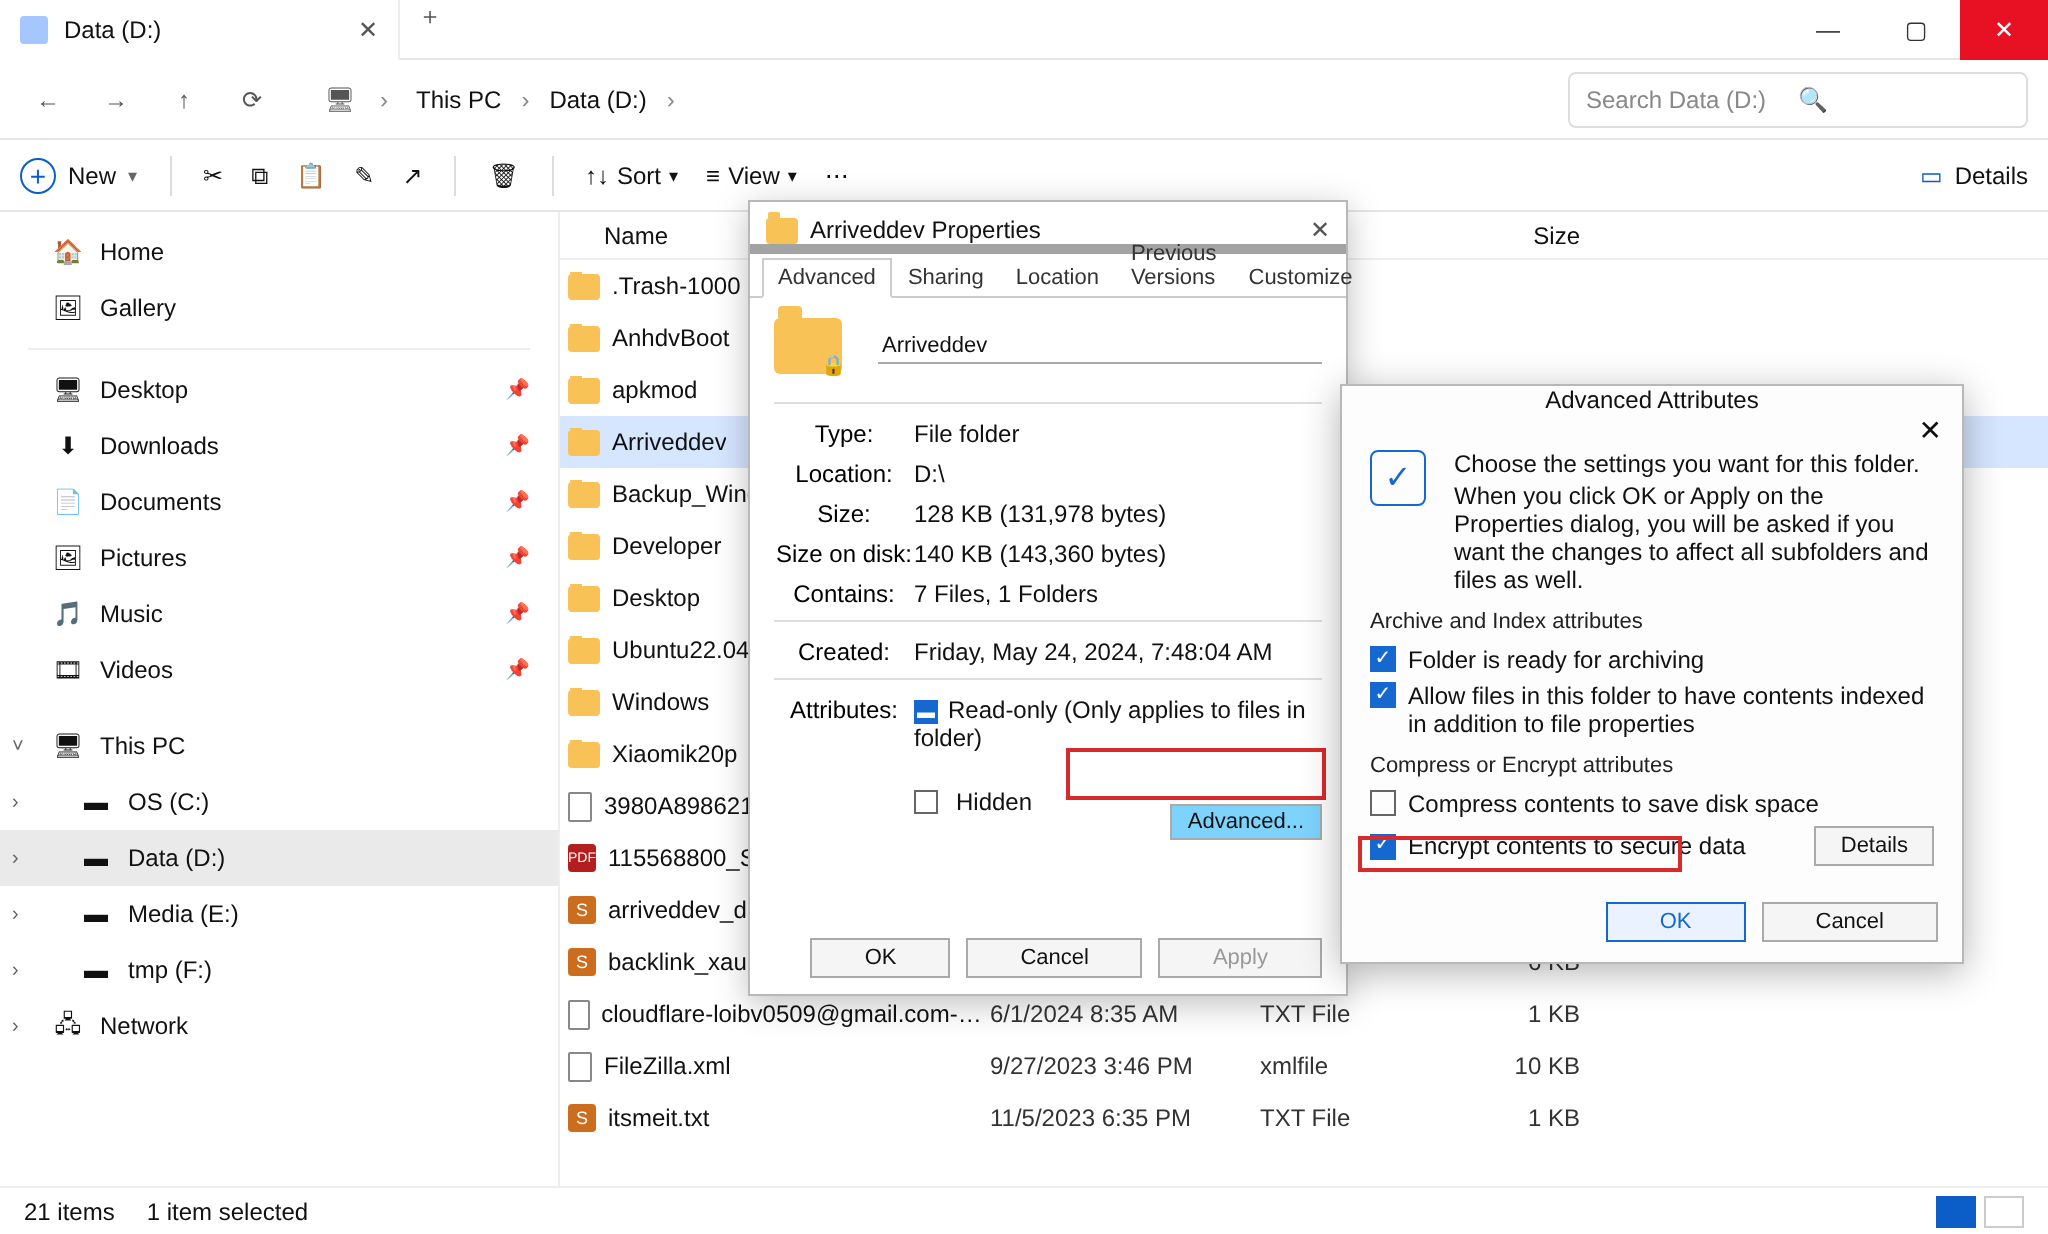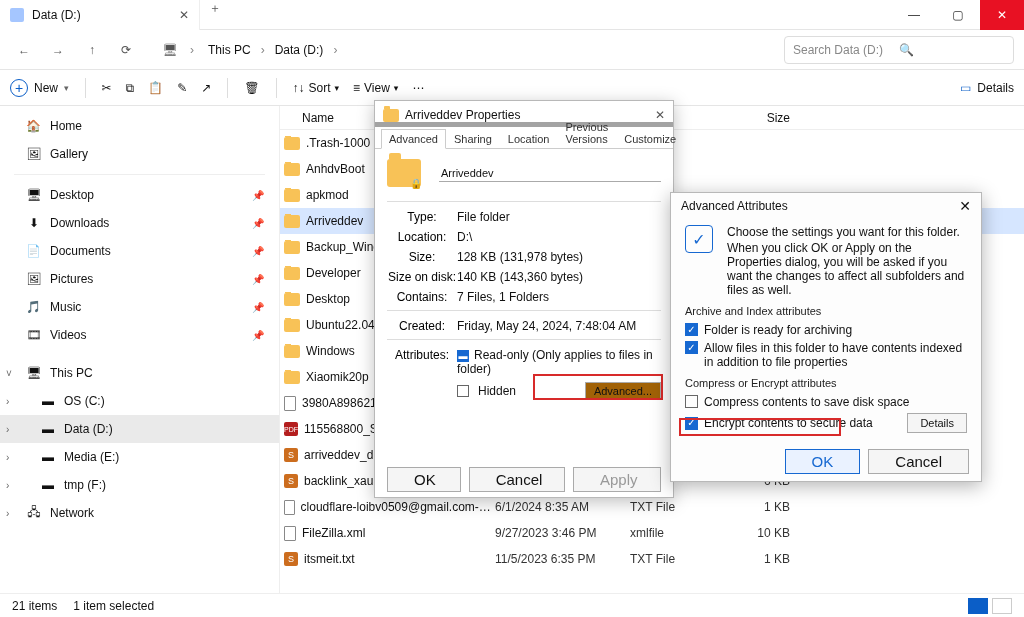--- a/index.html
+++ b/index.html
@@ -69,28 +69,28 @@
 .props-body{ flex:1; padding:10px 12px; font-size:11px; }
 .props-body .line{ display:flex; align-items:center; margin-bottom:6px; }
 .props-body .lbl{ width:70px; color:#000000;text-align:center; }
 .props-body input.fname{ flex:1; border:none; border-bottom:1px solid #aaa; padding:2px 2px; font-size:11px;}
 .big-folder{ width:34px; height:28px; background:#f8c257; border-radius:3px; position:relative; margin-right:18px;}
 .big-folder::before{ content:""; position:absolute; top:-6px; left:2px; width:12px; height:6px; background:#f8c257; border-radius:2px 2px 0 0;}
 .big-folder::after{ content:"🔒"; position:absolute; right:-2px; bottom:-2px; font-size:10px; }
 .hr{ height:1px; background:#ddd; margin:6px 0 8px; }
 .cb{ width:12px; height:12px; border:1px solid #666; margin-right:5px; display:inline-flex; align-items:center; justify-content:center; font-size:9px; vertical-align:middle; }
 .cb.filled{ background:#1668d1; border-color:#1668d1; color:#fff;}
-.advbtn{ display:inline-block; border:1px solid #aaa; padding:2px 8px; font-size:11px; background:#a16207; }
+.advbtn{ display:inline-block; border:1px solid #aaa; padding:2px 8px; font-size:11px; background:#7dd3fc;margin-top:20px; }
 .redbox{ position:absolute; border:2px solid #d82a2a; pointer-events:none; }
 .props-btns{ height:36px; display:flex; align-items:center; justify-content:flex-end; gap:8px; padding:0 12px; }
-.btn{ min-width:62px; padding:3px 26px; border:1px solid #aaa; background:#f5f5f5; font-size:15px; text-align:center; }
+.btn{ min-width:62px; padding:3px 26px; border:1px solid #aaa; background:#f5f5f5; font-size:11px; text-align:center; }
 
 
 .adv{ position:absolute; left:670px; top:192px; width:312px; height:290px; background:#fdfdfd; border:1px solid #b8b8b8; box-shadow:0 4px 18px rgba(0,0,0,0.3); display:flex; flex-direction:column;}
-.adv-title{ height:26px; display:flex; align-items:center; padding:0 10px; font-size:12px; }
+.adv-title{ height:26px; display:flex; align-items:center; padding:0 10px; font-size:12px;flex-direction:column; }
 .adv-title .close{ margin-left:auto; font-size:14px; }
 .adv-body{ flex:1; padding:6px 14px 0 14px; font-size:11px; }
 .adv-icon{ width:28px; height:28px; border:1.5px solid #1668d1; border-radius:4px; display:flex; align-items:center; justify-content:center; color:#1668d1; font-size:16px; flex:0 0 auto; margin-right:10px;}
 .adv-head{ display:flex; align-items:flex-start; gap:4px; margin-bottom:8px;}
 .section-title{ margin:8px 0 6px; font-size:11px; color:#222;}
 .chkline{ display:flex; align-items:flex-start; gap:6px; margin:4px 0; line-height:14px; }
 .chkbox{ width:13px; height:13px; border:1px solid #666; flex:0 0 auto; display:flex; align-items:center; justify-content:center; font-size:10px; }
 .chkbox.on{ background:#1668d1; border-color:#1668d1; color:#fff; }
 .adv-btns{ height:40px; display:flex; align-items:center; justify-content:flex-end; gap:8px; padding:0 12px;}
 .okbtn{ border:1px solid #1668d1; color:#1668d1; background:#eaf2ff; }

